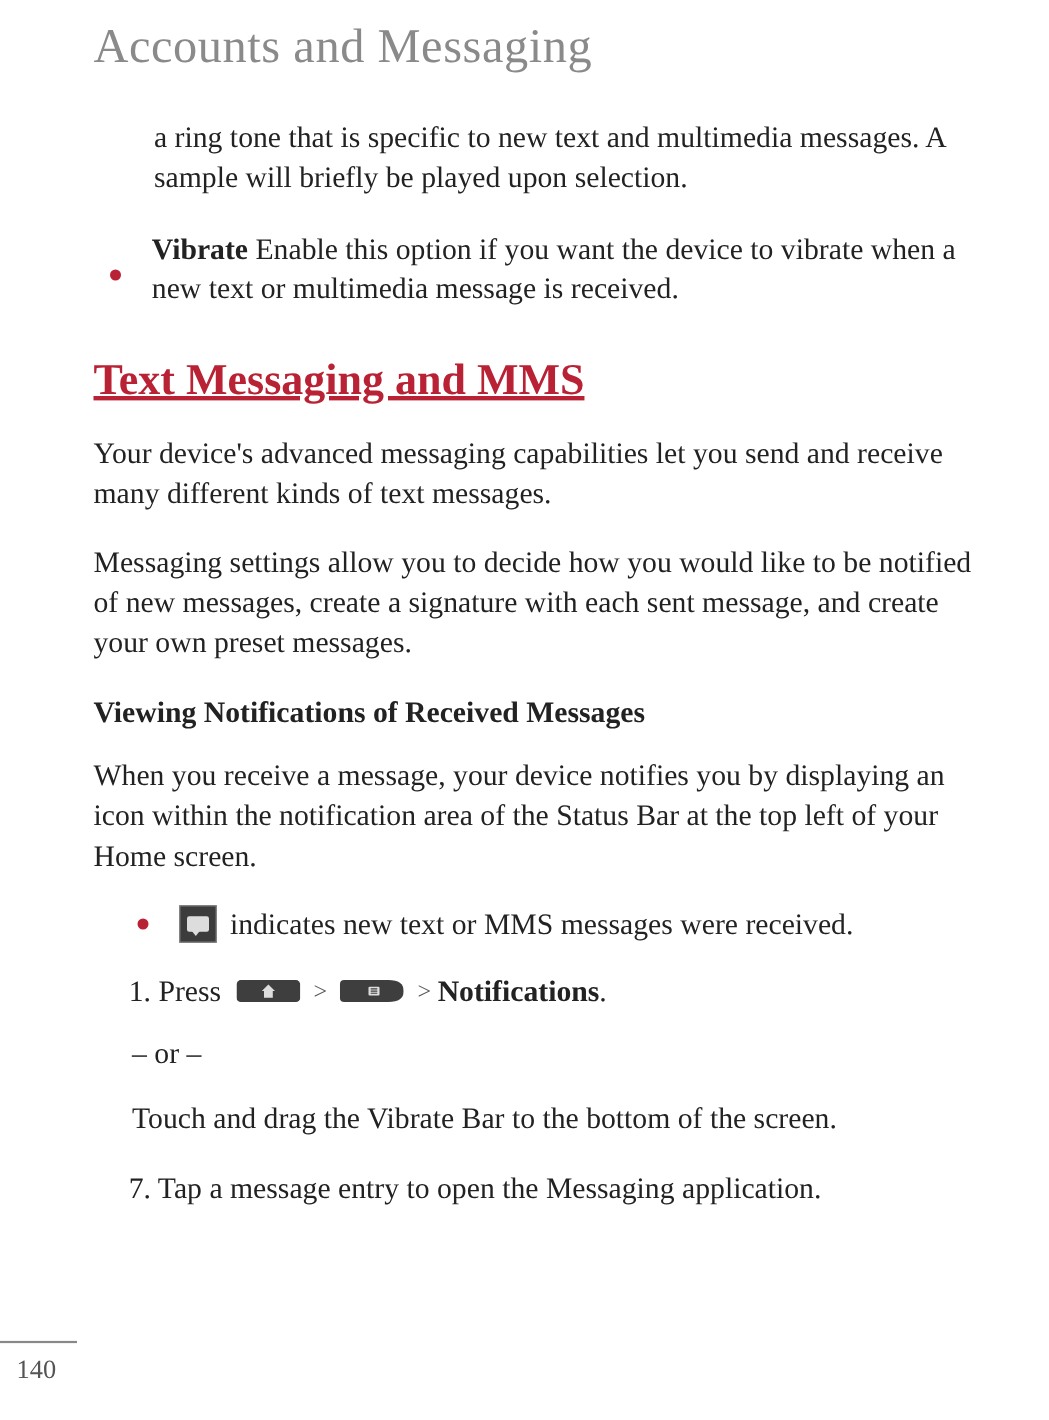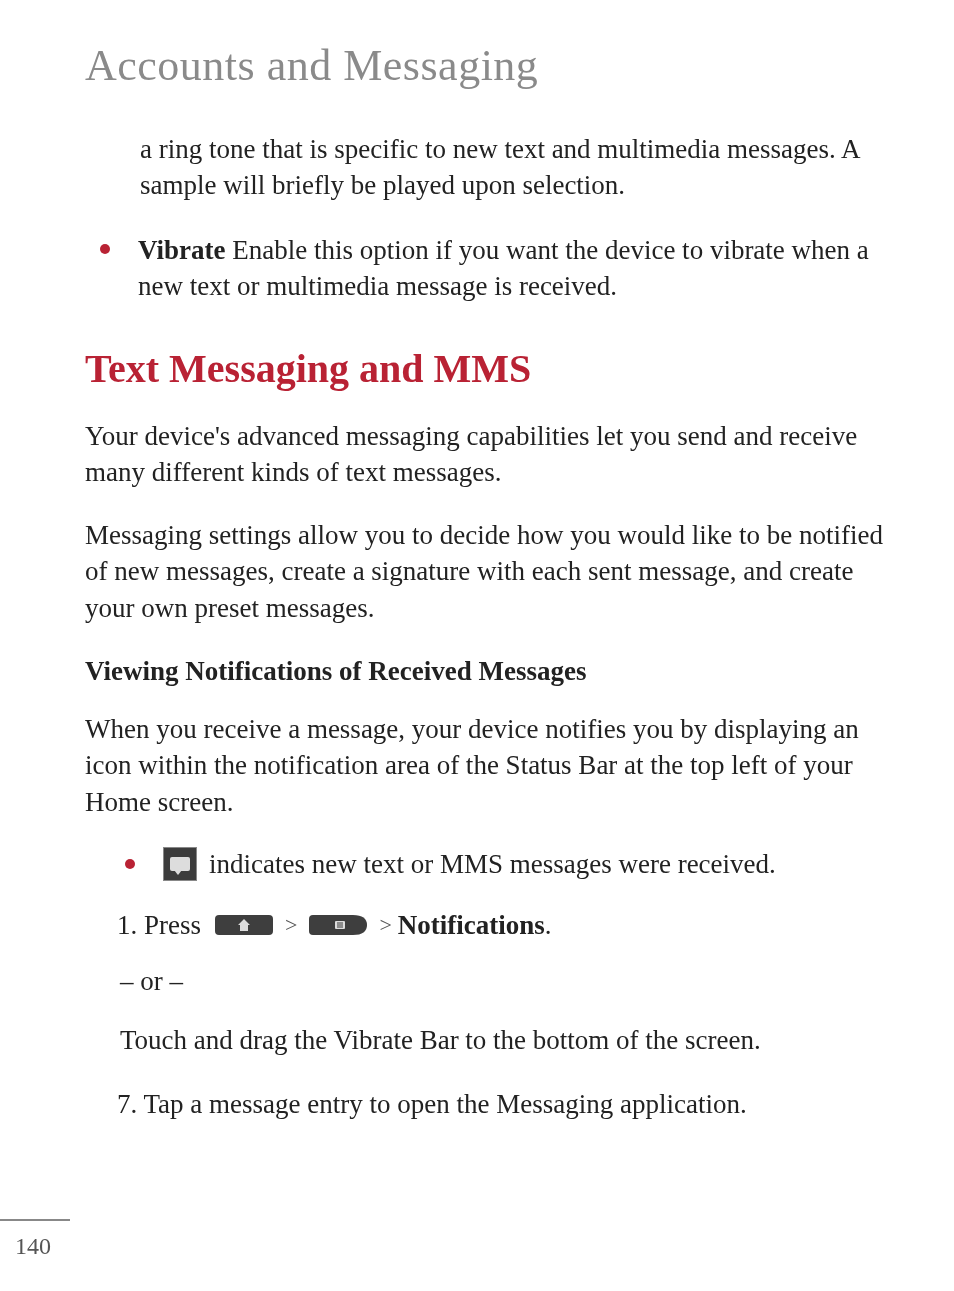--- a/index.html
+++ b/index.html
@@ -7,21 +7,21 @@
     margin: 0;
     padding: 0;
     width: 954px;
     background: #ffffff;
     font-family: Georgia, 'Times New Roman', serif;
     color: #222;
   }
   .page {
     width: 954px;
     min-height: 1291px;
-    padding: 40px 45px 40px 85px;
+    padding: 16px 45px 40px 85px;
     position: relative;
   }
   .chapter-title {
     font-size: 44px;
     color: #8a8a8a;
     font-weight: 400;
     margin: 0 0 40px 0;
     letter-spacing: 0.5px;
   }
   .body-text {
@@ -29,21 +29,21 @@
     line-height: 1.35;
     color: #222;
     margin-left: 32px;
   }
   .indent-block {
     margin-left: 55px;
     margin-bottom: 28px;
   }
   .bullet-row {
     display: flex;
-    align-items: flex-start;
+    align-items: center;
     margin-left: 15px;
     margin-bottom: 28px;
   }
   .bullet-dot {
     width: 10px;
     height: 10px;
     background: #b92234;
     border-radius: 50%;
     margin-top: 12px;
     margin-right: 28px;
@@ -51,20 +51,21 @@
   }
   .bullet-content {
     flex: 1;
   }
   .bold { font-weight: 700; }
   .section-heading {
     font-size: 40px;
     color: #b92234;
     font-weight: 700;
     margin: 40px 0 26px 0;
+    text-decoration: underline;
   }
   .para {
     margin: 0 0 26px 0;
   }
   .sub-heading {
     font-size: 27px;
     font-weight: 700;
     margin: 30px 0 24px 0;
   }
   .bullet-icon-row {

